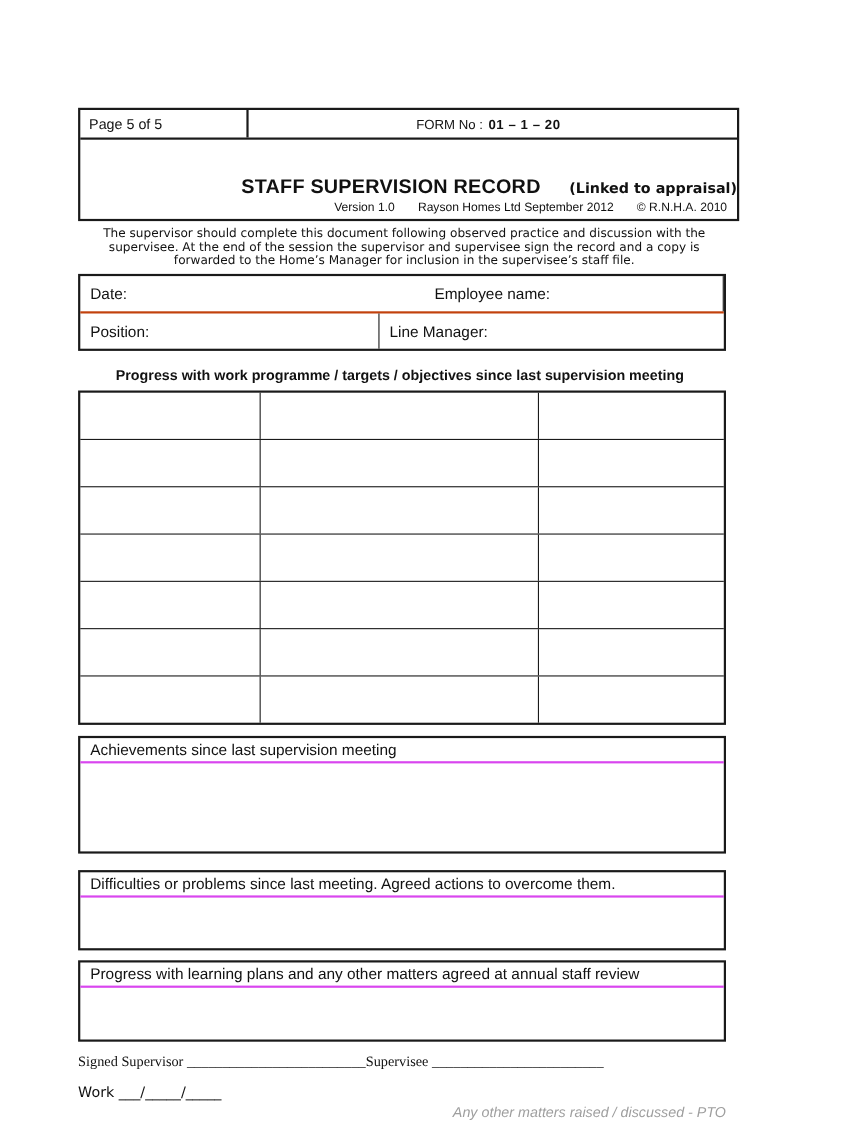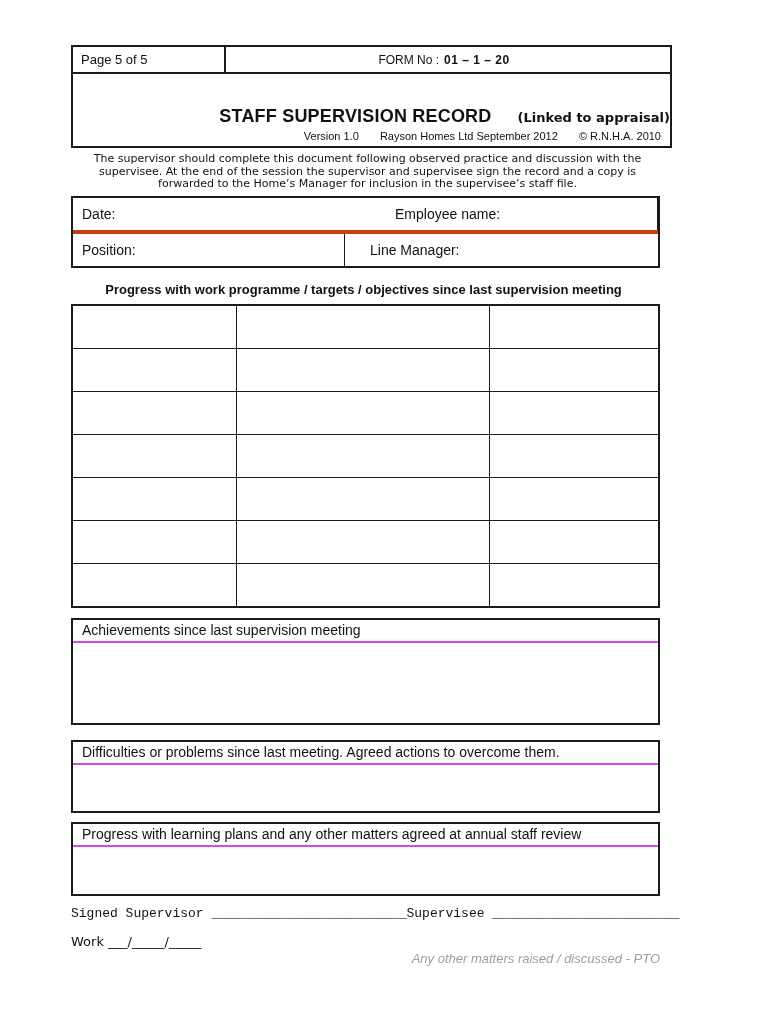--- a/index.html
+++ b/index.html
@@ -3,21 +3,21 @@
 <meta charset="utf-8">
 <style>
   html,body{margin:0;padding:0;background:#ffffff;}
   .page{
     position:relative;
     width:736px;height:1024px;
     background:#ffffff;
     color:#111;
     font-family:"Liberation Sans",sans-serif;
     box-sizing:border-box;
-    padding:45px 0 0 71px;
+    padding:98px 0 0 71px;
     overflow:hidden;
   }
   
   .header-box{width:597px;border:2px solid #1a1a1a;}
   .header-row1{display:flex;height:25px;border-bottom:2px solid #1a1a1a;}
   .cell-page{width:143px;border-right:2px solid #1a1a1a;display:flex;align-items:center;padding-left:8px;font-size:13px;}
   .cell-form{flex:1;display:flex;align-items:center;justify-content:center;padding-right:8px;font-size:12px;}
   .form-no-value{font-weight:bold;margin-left:5px;letter-spacing:.5px;}
   .header-row2{text-align:right;padding:2px 0 4px;margin-top:30px;}
   .title-line{white-space:nowrap;}
@@ -27,21 +27,21 @@
   .version-line span{margin:0 9px;}
   
   .instructions{
     width:593px;margin-top:5px;
     font-family:"DejaVu Sans",sans-serif;
     font-size:11px;line-height:12.7px;text-align:center;
   }
   
   .details-table{width:585px;border:2px solid #1a1a1a;margin-top:5px;}
   .d-row{display:flex;height:32px;}
-  .d-row + .d-row{border-top:4px solid #c2410c;gap:16px;}
+  .d-row + .d-row{border-top:2px solid #c2410c;}
   .d-cell{display:flex;align-items:center;padding-left:9px;font-size:14px;}
   .d-cell.left{width:262px;border-right:1px solid #1a1a1a;}
   .d-cell.right{flex:1;}
   
   .progress-heading{width:585px;text-align:center;font-weight:bold;font-size:13px;margin-top:14px;}
   .t-table{width:585px;border:2px solid #1a1a1a;margin-top:7px;}
   .t-head{display:flex;height:21px;border-bottom:1px solid #1a1a1a;}
   .t-hcell{font-size:14px;padding:1px 0 0 6px;box-sizing:border-box;}
   .c1{width:164px;border-right:1px solid #1a1a1a;}
   .c2{width:253px;border-right:1px solid #1a1a1a;}
@@ -55,21 +55,21 @@
   .section-box.difficulties{margin-top:15px;}
   .section-box.learning{margin-top:9px;}
   .section-title{border-bottom:2px solid #d946ef;font-size:14px;padding:2px 9px 3px;}
   .section-body{width:100%;}
   .body-achievements{height:80px;}
   .body-difficulties{height:46px;}
   .body-learning{height:47px;}
   
   .signature-row{
     width:592px;margin-top:10px;white-space:nowrap;
-    font-family:Liberation Mono, monospace;font-size:13px;
+    font-family:Liberation Serif, serif;font-size:13px;
   }
   .sig-underscores{letter-spacing:0;}
   .date-row{
     width:592px;margin-top:13px;
     font-family:"DejaVu Sans",sans-serif;font-size:13px;
   }
   .pto-note{
     width:589px;text-align:right;margin-top:2px;
     font-style:italic;font-size:13px;color:#9e9e9e;
     font-family:"Liberation Sans",sans-serif;

